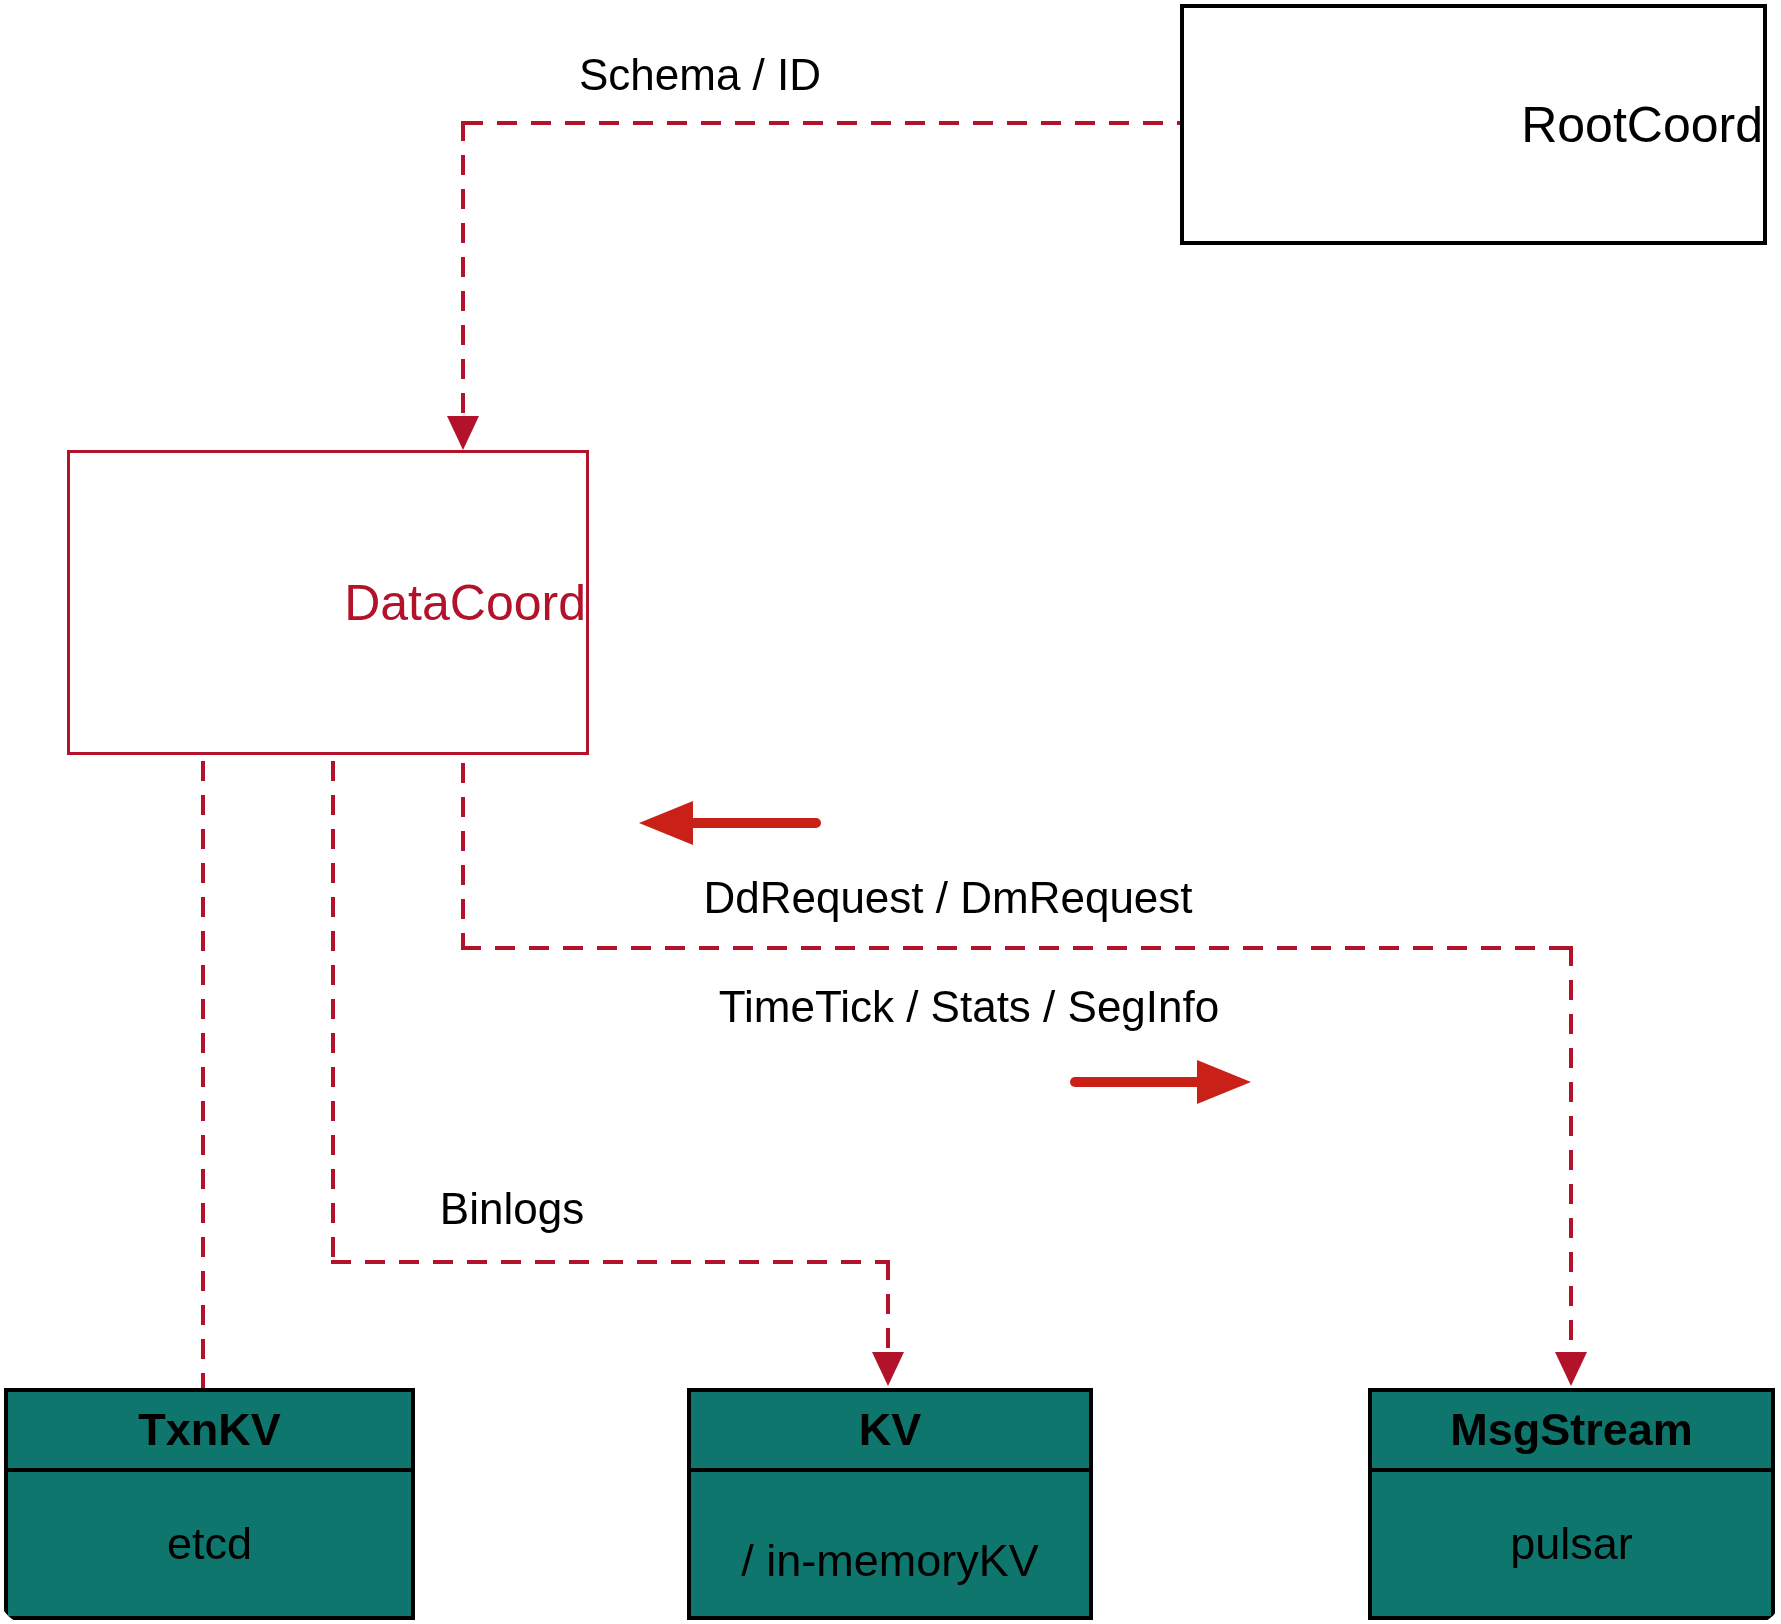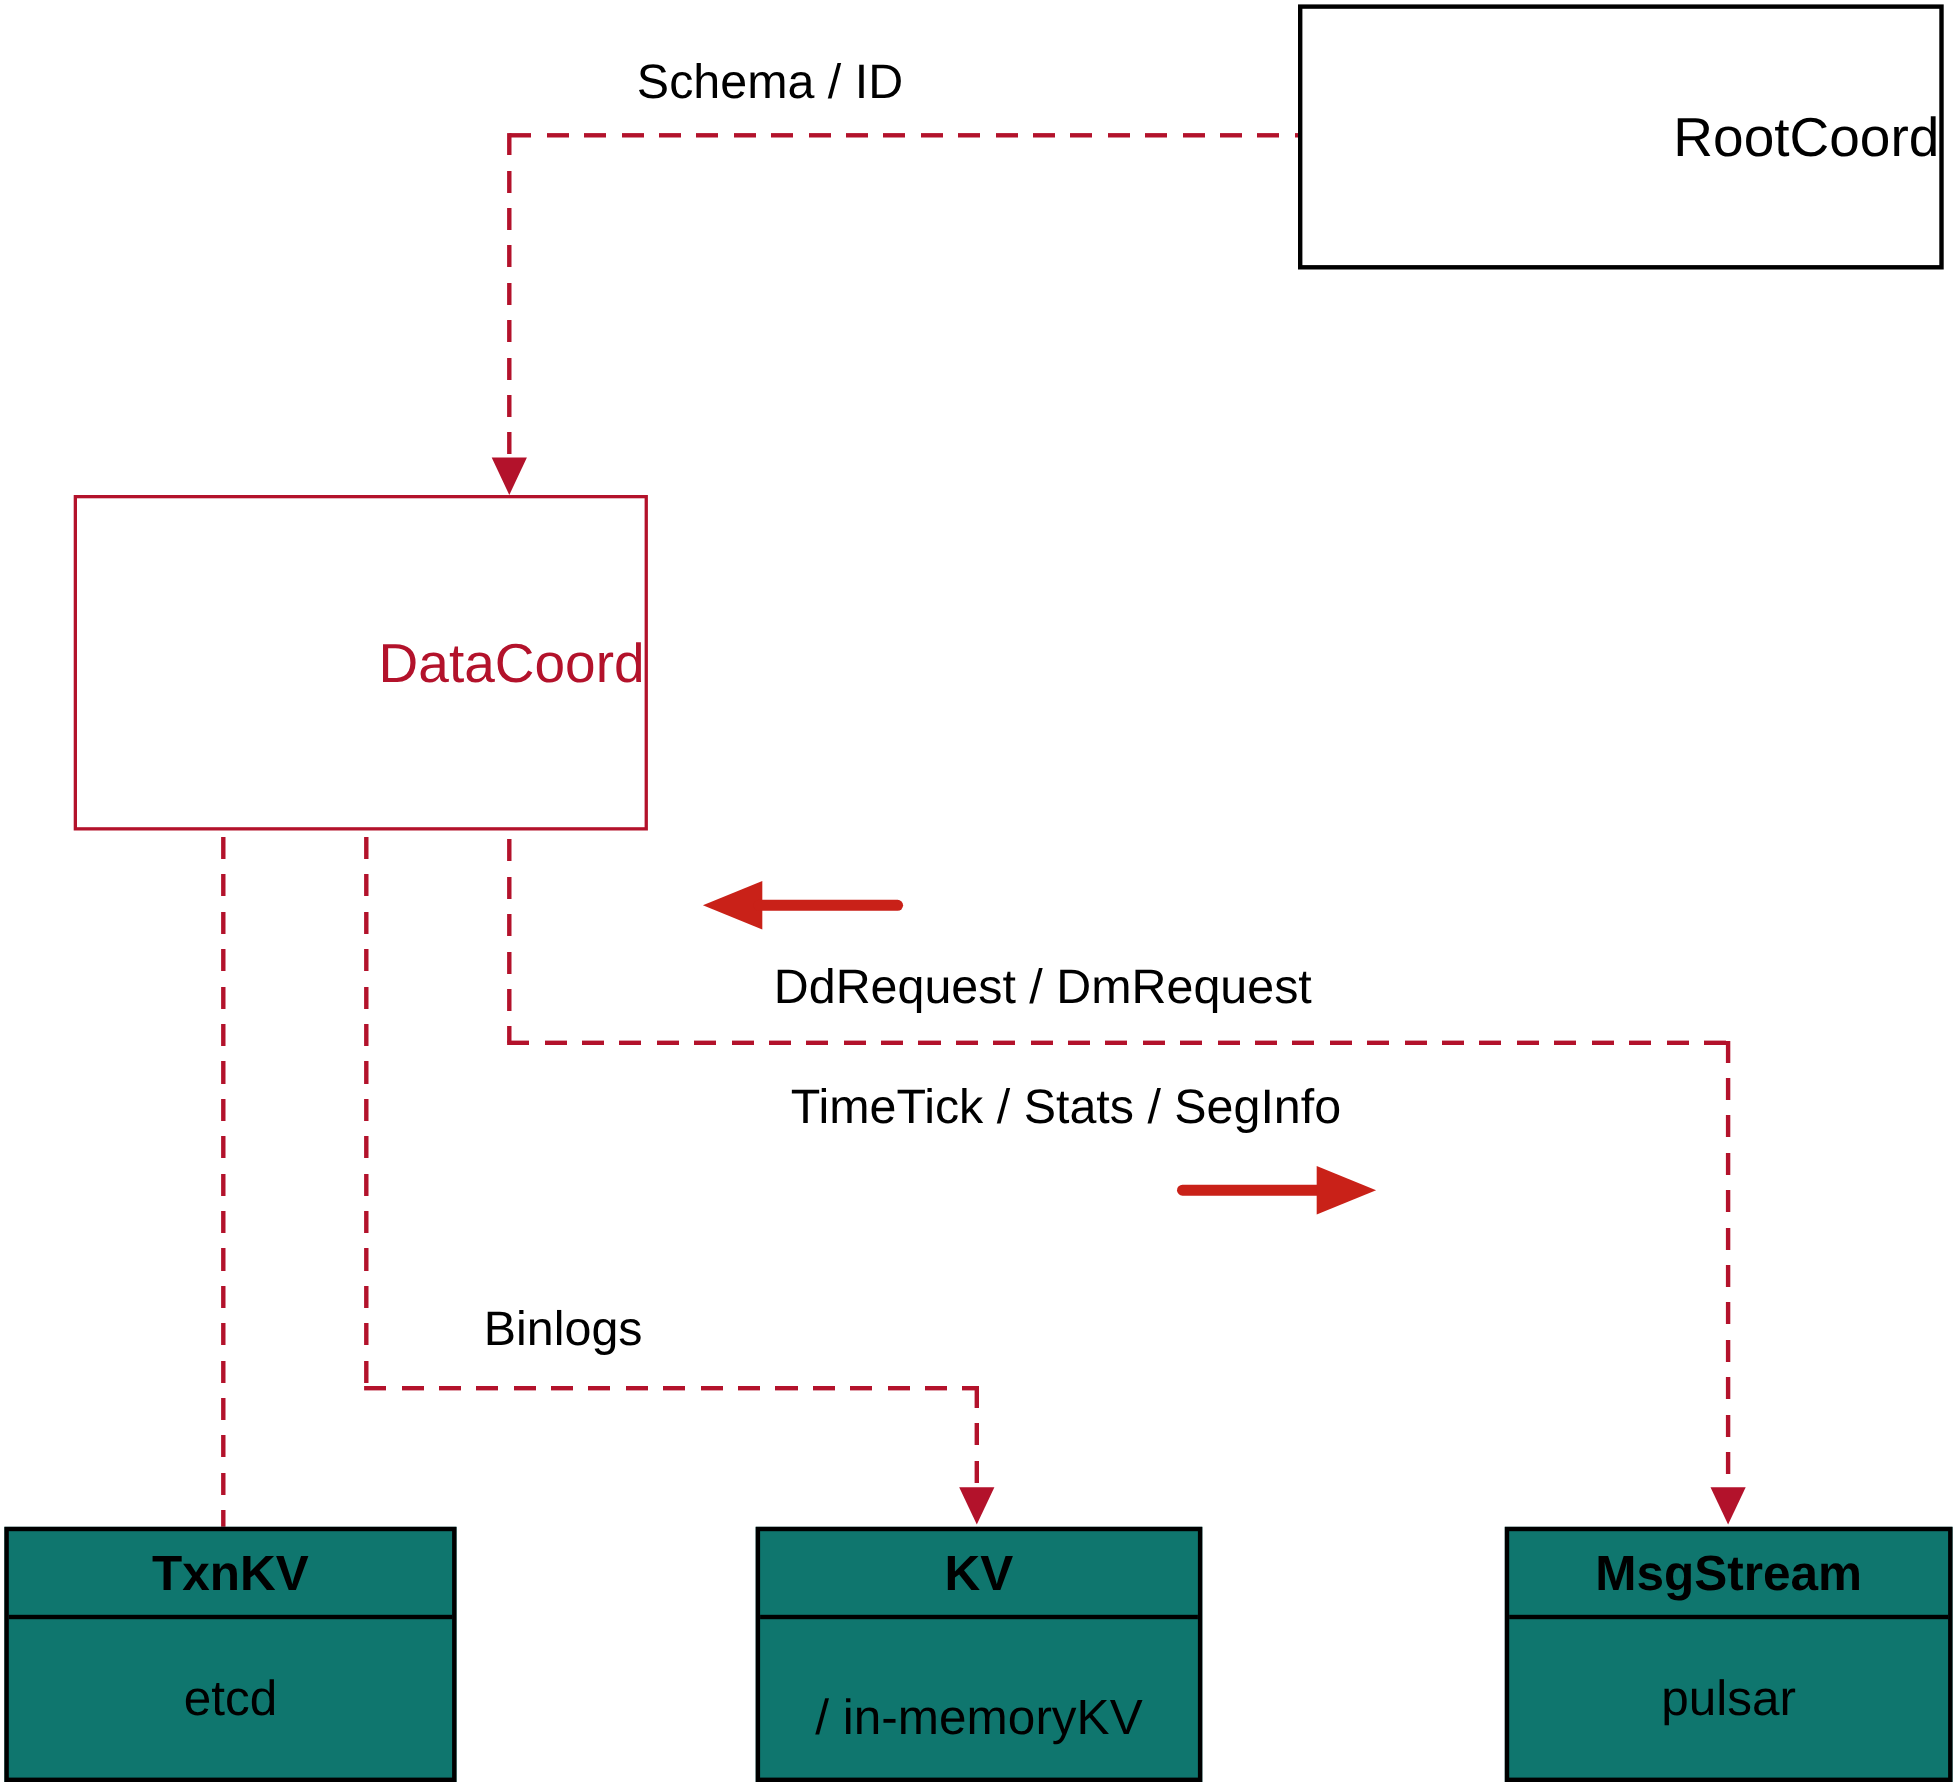--- a/index.html
+++ b/index.html
@@ -9,20 +9,21 @@
   }
   html,body{margin:0;padding:0;background:#ffffff;}
   .canvas{
     position:relative;
     width:1781px;
     height:1624px;
     background:#ffffff;
     font-family:"Liberation Sans", sans-serif;
     color:var(--ink);
     overflow:hidden;
+    border-radius:28px;
   }
   
   .node{
     position:absolute;
     display:flex;
     align-items:center;
     justify-content:flex-end;
     box-sizing:border-box;
     background:#ffffff;
     font-size:50px;

